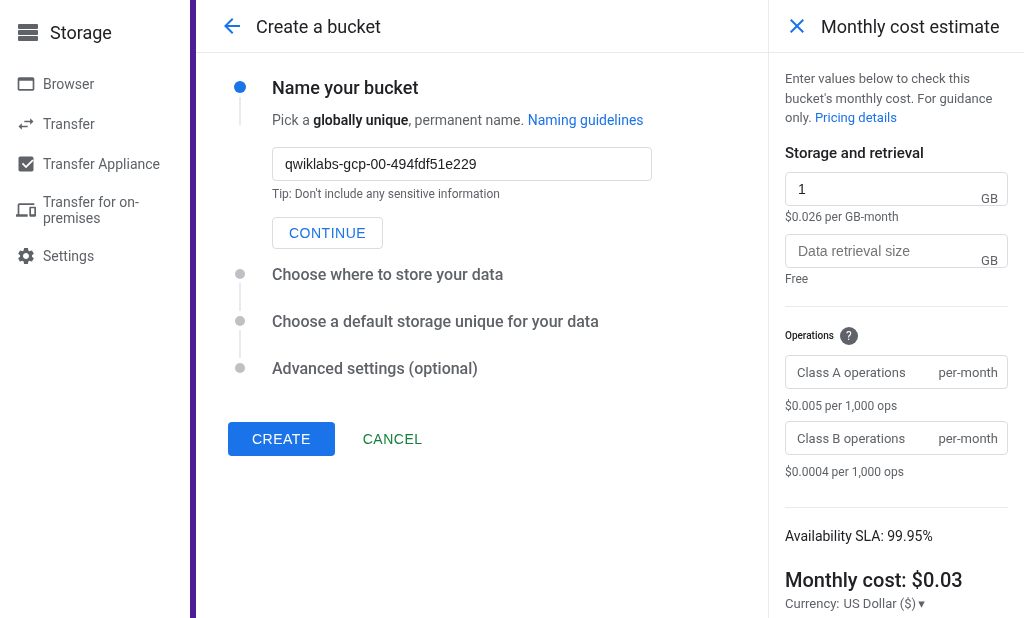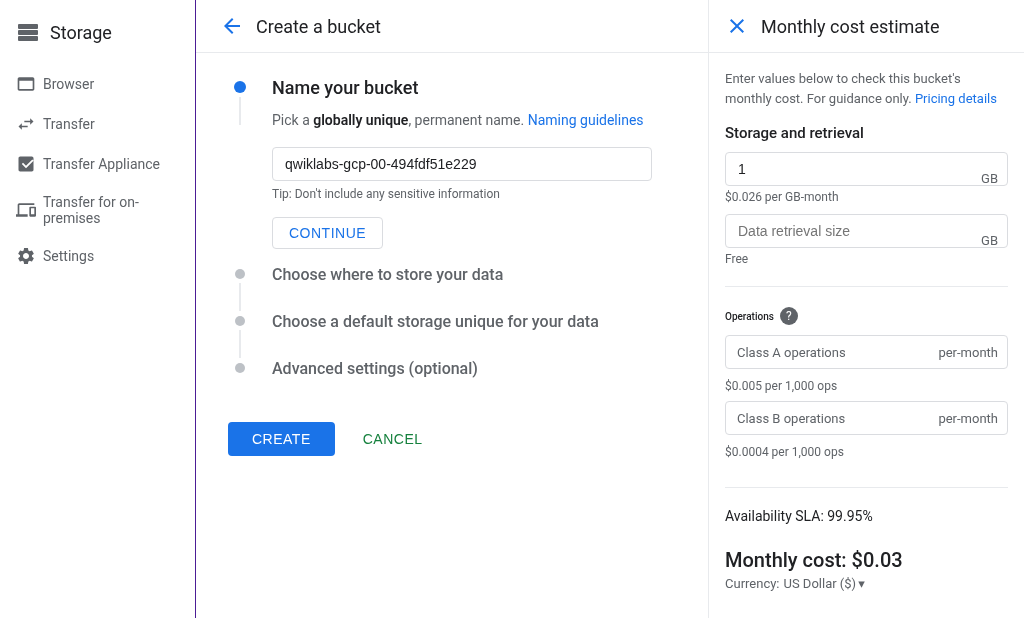--- a/index.html
+++ b/index.html
@@ -2,21 +2,21 @@
 <html><head>
   <meta charset="utf-8">
   <style>
     * { box-sizing: border-box; margin: 0; padding: 0; }
     body { font-family: 'Google Sans', Roboto, Arial, sans-serif; font-size: 14px; color: #202124; background: #fff; display: flex; height: 618px; overflow: hidden; }
 
     
     .sidebar {
       width: 196px;
       background: #fff;
-      border-right: 1px solid #4c1d95;
+      border-right: 6px solid #4c1d95;
       display: flex;
       flex-direction: column;
       flex-shrink: 0;
       padding-top: 8px;
     }
     .sidebar-header {
       display: flex;
       align-items: center;
       padding: 12px 16px 16px 16px;
       gap: 10px;
@@ -196,21 +196,21 @@
       padding: 9px 12px;
       border-radius: 4px;
       font-size: 14px;
       font-weight: 500;
       cursor: pointer;
       letter-spacing: 0.5px;
     }
 
     
     .right-panel {
-      width: 316px;
+      width: 256px;
       border-left: 1px solid #e8eaed;
       display: flex;
       flex-direction: column;
       flex-shrink: 0;
       overflow-y: auto;
     }
     .panel-header {
       display: flex;
       align-items: center;
       gap: 12px;

